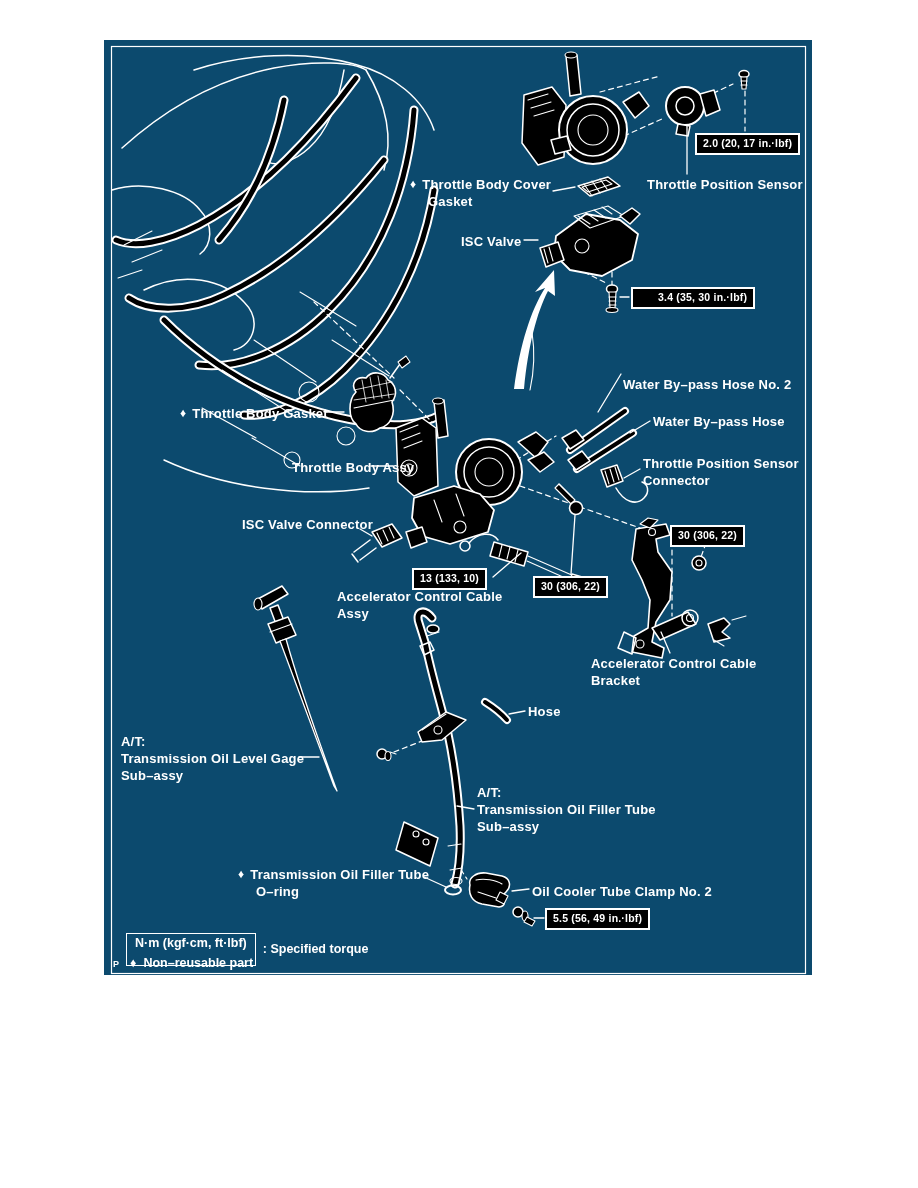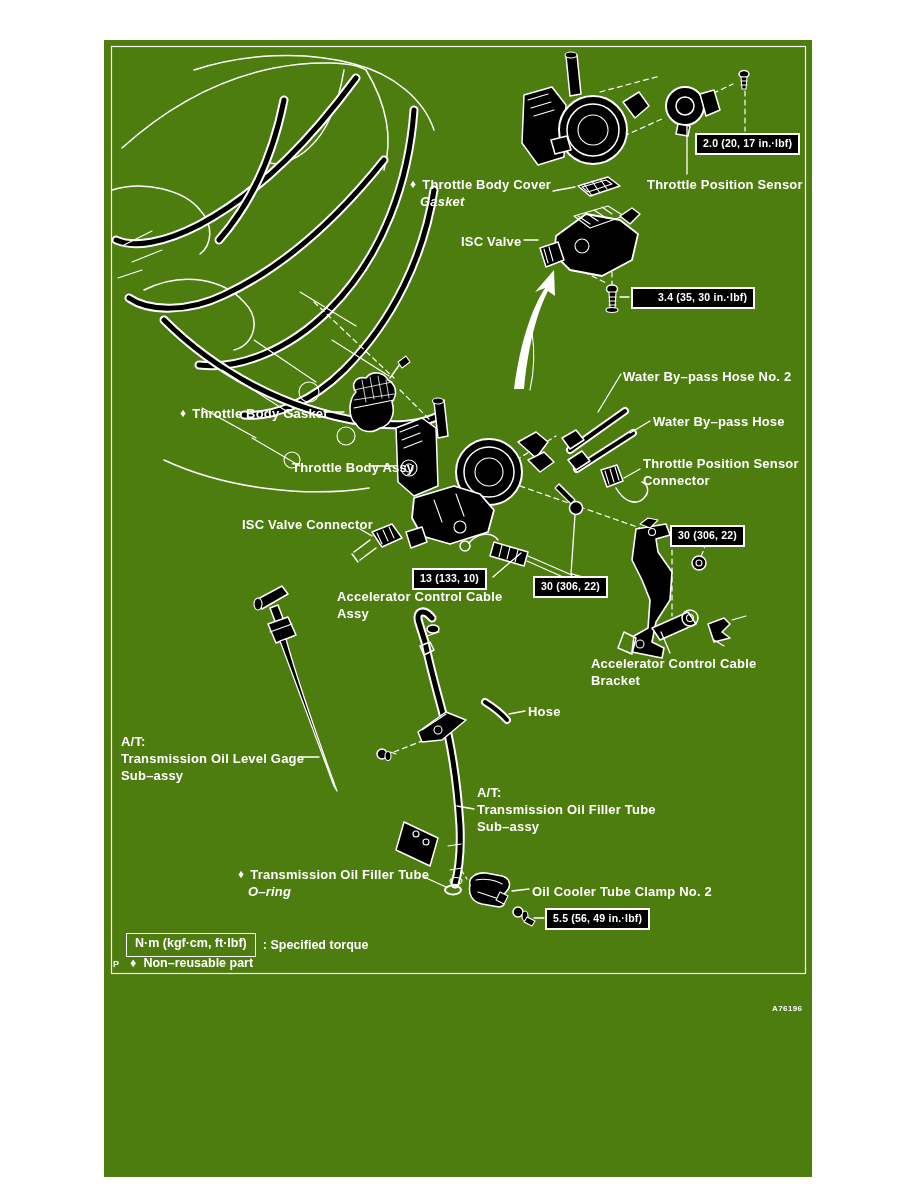--- a/index.html
+++ b/index.html
@@ -1,30 +1,30 @@
 <!DOCTYPE html>
 <html><head>
 <meta charset="utf-8">
 <style>
   html,body{margin:0;padding:0;background:#ffffff;}
   .page{position:relative;width:918px;height:1188px;background:#ffffff;overflow:hidden;
         font-family:"Liberation Sans",sans-serif;}
-  .panel{position:absolute;left:104px;top:40px;width:708px;height:1137px;background:#4d7c0f;}
+  .panel{position:absolute;left:104px;top:40px;width:708px;height:935px;background:#0c4a6e;}
   .art{position:absolute;left:0;top:0;}
   .lbl{position:absolute;color:#fff;font:700 13px/1.32 "Liberation Sans",sans-serif;
        letter-spacing:.2px;white-space:nowrap;}
   .row{display:flex;align-items:flex-start;}
   .dm{margin-right:6px;font-size:12px;line-height:17px;}
-  .indent{margin-left:10px;font-style:italic;}
+  .indent{margin-left:18px;}
   .tq{position:absolute;color:#fff;background:#000;border:2px solid #fff;
       font:700 10.5px/1 "Liberation Sans",sans-serif;padding:3px 6px 4px;white-space:nowrap;
       letter-spacing:.2px;}
   .legend-row{position:absolute;display:flex;align-items:center;gap:7px;color:#fff;
       font:700 12.5px/1.2 "Liberation Sans",sans-serif;white-space:nowrap;}
-  .legend-box{border:1.5px solid #fff;padding:2px 8px 5px;}
+  .legend-box{border:1.5px solid #fff;padding:2px 8px 14px;}
   .tiny{position:absolute;color:#fff;font:700 9px/1 "Liberation Sans",sans-serif;}
   .code{position:absolute;color:#fff;font:700 8px/1 "Liberation Sans",sans-serif;letter-spacing:.4px;margin-top:44px;}
   
   .ln{stroke:#fff;fill:none;stroke-linecap:round;stroke-linejoin:round;stroke-width:1.5px;}
   .fb{fill:#000;}
   .thin{stroke-width:1.1px;}
   .w2{stroke-width:2px;}
   .leader{stroke-width:1.3px;}
   .dash{stroke-dasharray:5 4;stroke-width:1.2px;}
   .tubeW{stroke:#fff;stroke-width:9px;fill:none;stroke-linecap:round;}
@@ -308,21 +308,21 @@
           <span class="dm">♦</span>
         <span>Throttle Body Cover</span>
         </div>
       <div class="row indent">
           <span>Gasket</span>
         </div>
     </div>
 
     <div class="lbl" style="left:357px;top:193px;">ISC Valve</div>
 
-    <div class="lbl" style="left:519px;top:328px;">Water By–pass Hose No. 2</div>
+    <div class="lbl" style="left:519px;top:336px;">Water By–pass Hose No. 2</div>
 
     <div class="lbl" style="left:549px;top:373px;">Water By–pass Hose</div>
 
     <div class="lbl" style="left:76px;top:365px;">
       <div class="row">
           <span class="dm">♦</span>
         <span>Throttle Body Gasket</span>
         </div>
     </div>
 

